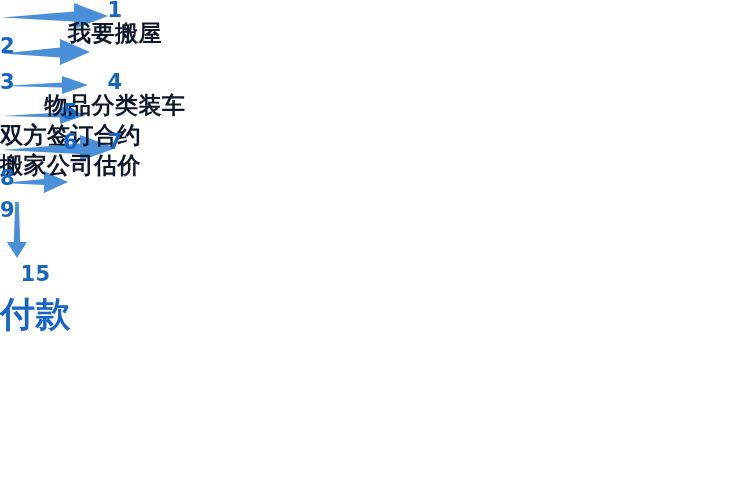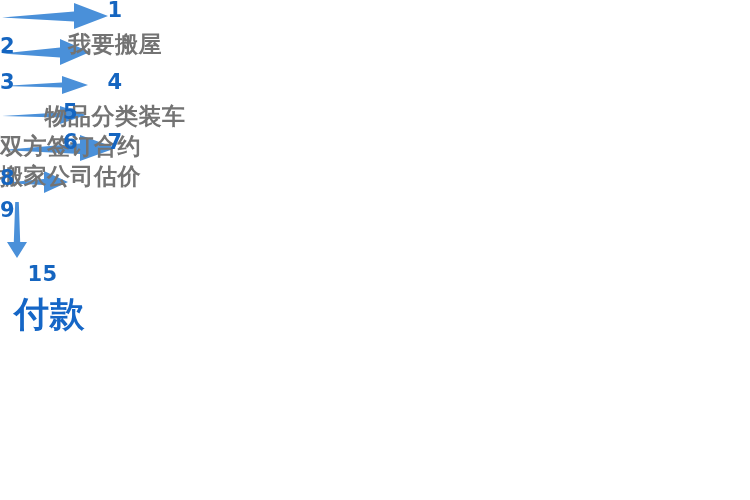--- a/index.html
+++ b/index.html
@@ -34,30 +34,28 @@
   .node-number {
     font-size: 21px;
     font-weight: bold;
     color: #1565c0;
     line-height: 1;
     letter-spacing: 0.5px;
   }
   .node-label {
     font-size: 23px;
     font-weight: bold;
-    color: #737373;
+    color: #0f172a;
     line-height: 1.1;
-    margin-top: 11px;
     letter-spacing: 0.5px;
   }
   .node.final .node-label {
     font-size: 35px;
     color: #1566c6;
     margin-top: 10px;
-    margin-left: 14px;
   }
 
   
   .col1 { left: 0px;   width: 230px; }
   .col2 { left": 0; }
   .col2 { left: 255px; width: 230px; }
   .col3 { left: 510px; width: 240px; }
 
   .row1 { top: 18px;  }
   .row2 { top: 133px; }

